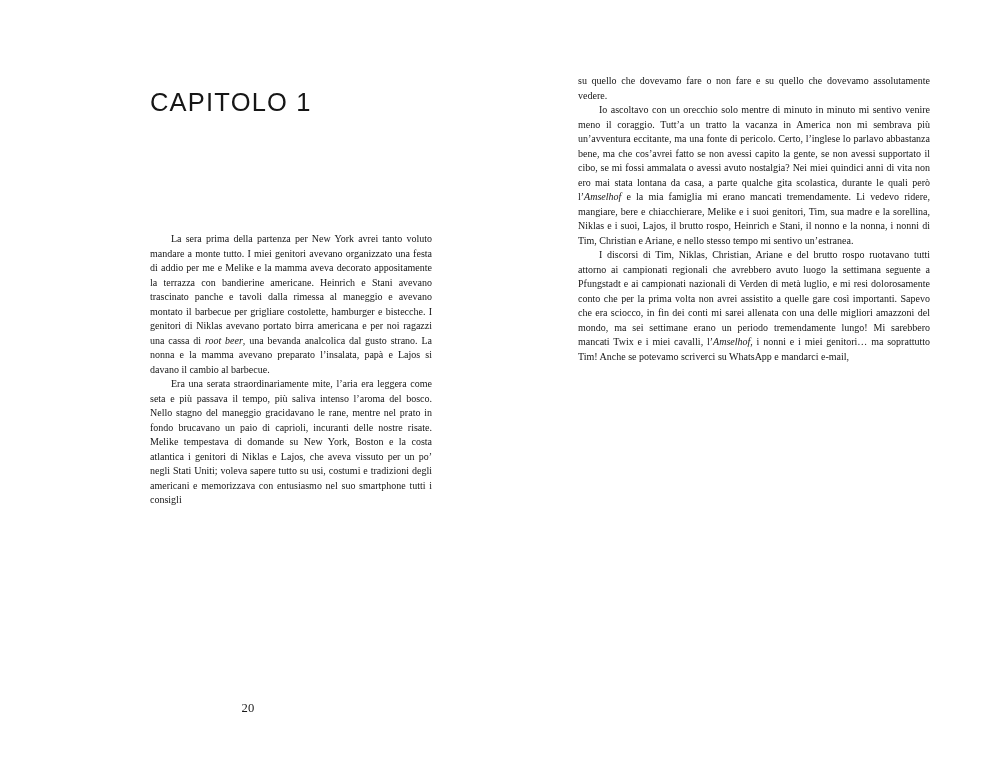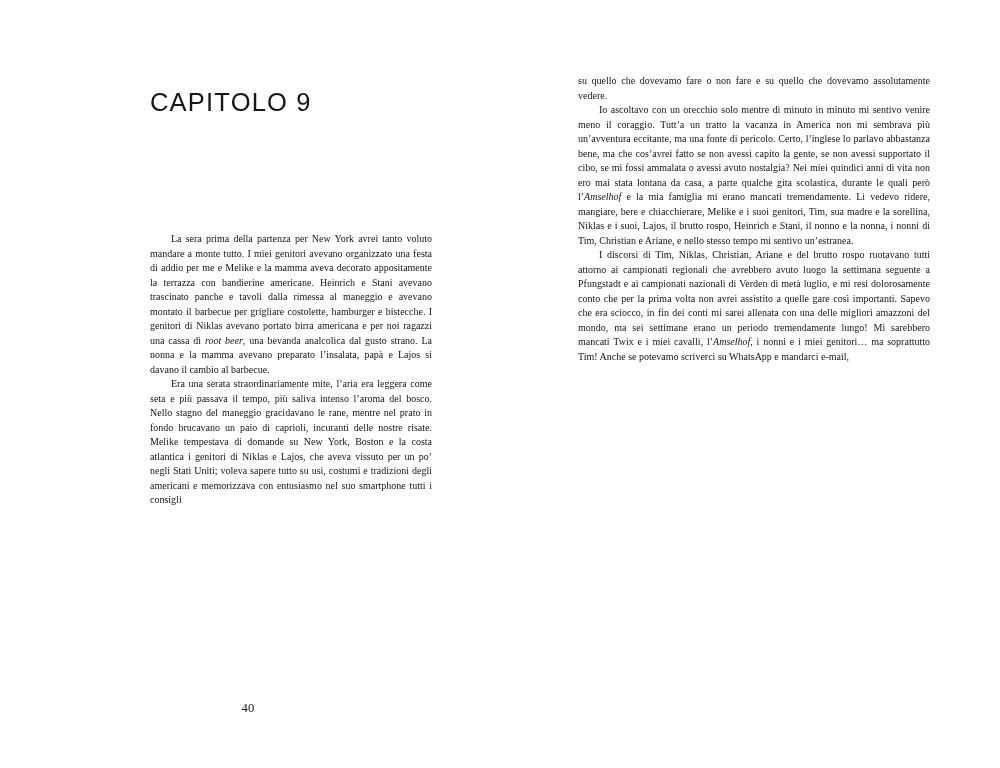--- a/index.html
+++ b/index.html
@@ -87,31 +87,31 @@
   }
   .folio-inner-left { margin-left: -4px; }
   .folio-inner-right { margin-left: 10px; }
 </style>
 </head>
 <body>
 
 <div class="spread">
 
   <div class="page page-left">
-    <h1 class="chapter-title">CAPITOLO 9</h1>
+    <h1 class="chapter-title">CAPITOLO 1</h1>
 
     <div class="body-block">
       <p class="indent">
         <span>La sera prima della partenza per New York avrei tanto voluto mandare a monte tutto. I miei genitori avevano organizzato una festa di addio per me e Melike e la mamma aveva decorato appositamente la terrazza con bandierine americane. Heinrich e Stani avevano trascinato panche e tavoli dalla rimessa al maneggio e avevano montato il barbecue per grigliare costolette, hamburger e bistecche. I genitori di Niklas avevano portato birra americana e per noi ragazzi una cassa di </span><em>root beer</em><span>, una bevanda analcolica dal gusto strano. La nonna e la mamma avevano preparato l’insalata, papà e Lajos si davano il cambio al barbecue.</span>
       </p>
       <p class="indent">Era una serata straordinariamente mite, l’aria era leggera come seta e più passava il tempo, più saliva intenso l’aroma del bosco. Nello stagno del maneggio gracidavano le rane, mentre nel prato in fondo brucavano un paio di caprioli, incuranti delle nostre risate. Melike tempestava di domande su New York, Boston e la costa atlantica i genitori di Niklas e Lajos, che aveva vissuto per un po’ negli Stati Uniti; voleva sapere tutto su usi, costumi e tradizioni degli americani e memorizzava con entusiasmo nel suo smartphone tutti i consigli</p>
     </div>
 
     <div class="folio folio-left">
-      <span class="folio-inner-left">40</span>
+      <span class="folio-inner-left">20</span>
     </div>
   </div>
 
   <div class="page page-right">
     <div class="body-block right-col">
       <p class="noindent">su quello che dovevamo fare o non fare e su quello che dovevamo assolutamente vedere.</p>
       <p class="indent">
         <span>Io ascoltavo con un orecchio solo mentre di minuto in minuto mi sentivo venire meno il coraggio. Tutt’a un tratto la vacanza in America non mi sembrava più un’avventura eccitante, ma una fonte di pericolo. Certo, l’inglese lo parlavo abbastanza bene, ma che cos’avrei fatto se non avessi capito la gente, se non avessi supportato il cibo, se mi fossi ammalata o avessi avuto nostalgia? Nei miei quindici anni di vita non ero mai stata lontana da casa, a parte qualche gita scolastica, durante le quali però l’</span><em>Amselhof</em><span> e la mia famiglia mi erano mancati tremendamente. Li vedevo ridere, mangiare, bere e chiacchierare, Melike e i suoi genitori, Tim, sua madre e la sorellina, Niklas e i suoi, Lajos, il brutto rospo, Heinrich e Stani, il nonno e la nonna, i nonni di Tim, Christian e Ariane, e nello stesso tempo mi sentivo un’estranea.</span>
       </p>
       <p class="indent">

